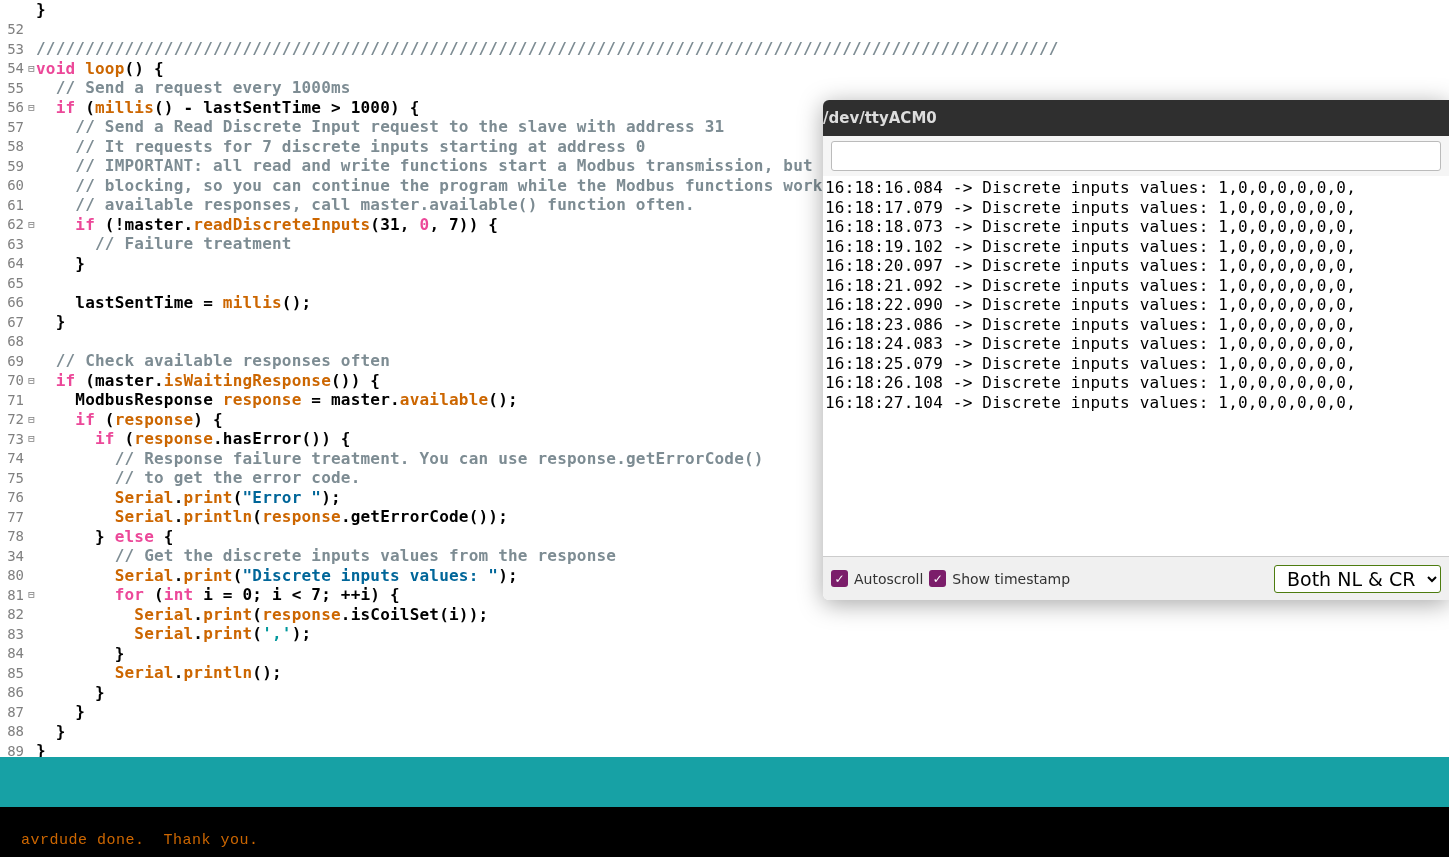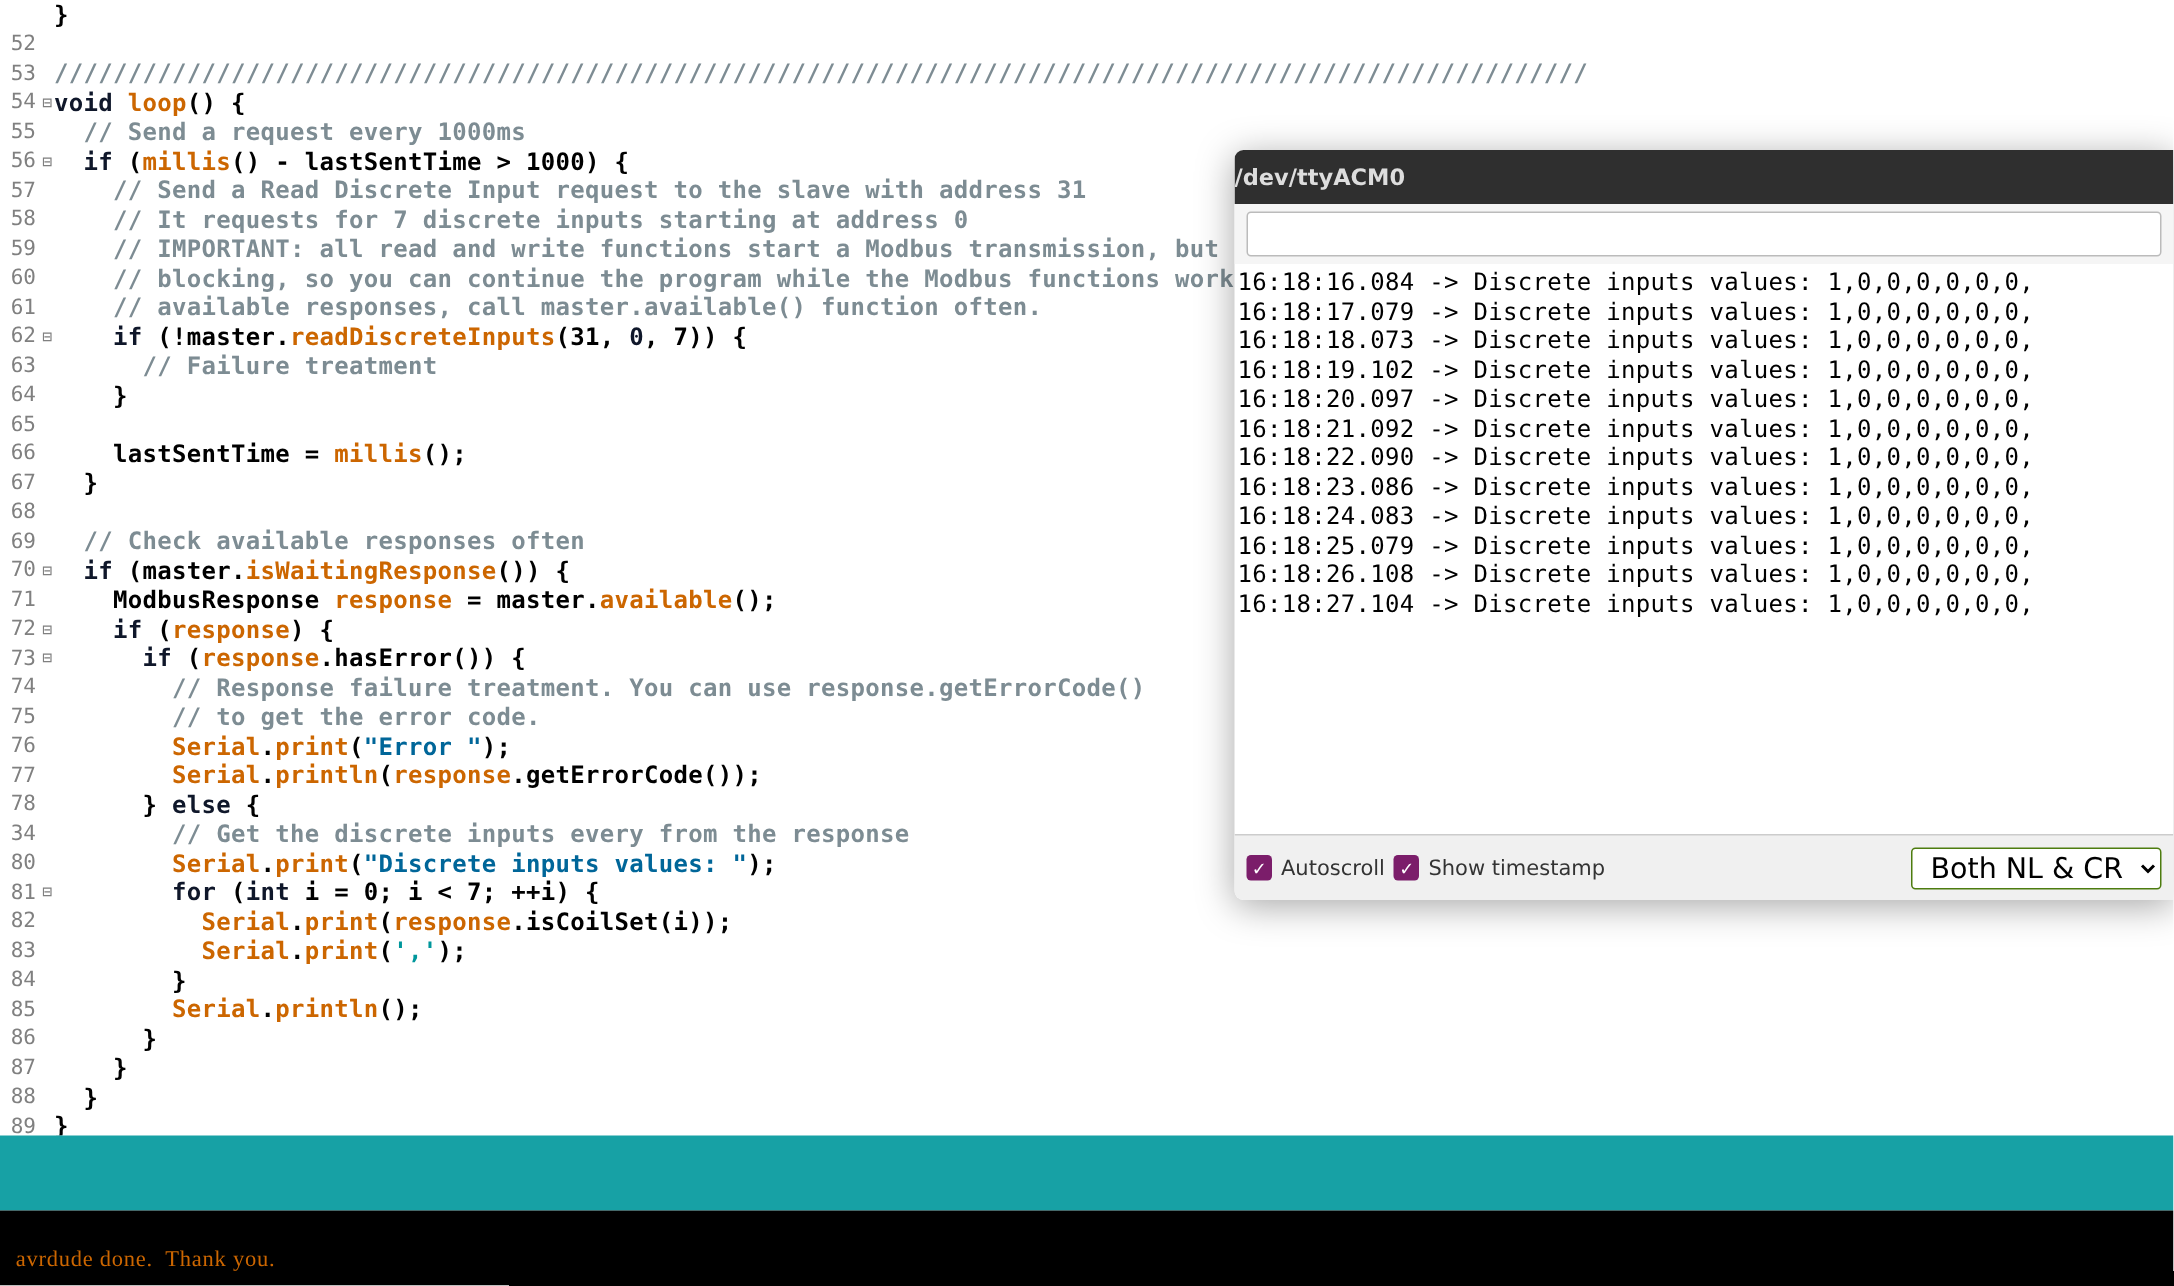--- a/index.html
+++ b/index.html
@@ -47,21 +47,21 @@
     user-select: none;
     flex-shrink: 0;
     text-align: center;
   }
   .codetext {
     padding-left: 0;
     font-weight: bold;
     letter-spacing: 0.2px;
   }
   
-  .kw   { color: #0f172a; }
+  .kw   { color: #ec4899; }
   .fn   { color: #cc6600; }
   .str  { color: #006699; }
   .chr  { color: #00979c; }
   .cmt  { color: #7d8c93; }
   .plain{ color: #000; }
 
   
   .teal-bar {
     position: absolute;
     left: 0;
@@ -72,21 +72,21 @@
   }
   
   .console {
     position: absolute;
     left: 0;
     top: 807px;
     width: 1449px;
     height: 50px;
     background: #000;
     color: #cc6600;
-    font-family: Liberation Serif, serif;
+    font-family: Liberation Mono, monospace;
     font-size: 15px;
     padding: 8px 2px;
     white-space: pre;
     letter-spacing: 0.5px;
   }
 
   
   .serial-window {
     position: absolute;
     left: 823px;
@@ -198,21 +198,21 @@
     <div class="code-line"><div class="gutter">70</div><div class="fold"></div><div class="codetext"><span class="plain">  </span><span class="cmt">// Check available responses often</span></div></div>
     <div class="code-line"><div class="gutter">71</div><div class="fold">⊟</div><div class="codetext"><span class="plain">  </span><span class="kw">if</span><span class="plain"> (master.</span><span class="fn">isWaitingResponse</span><span class="plain">()) {</span></div></div>
     <div class="code-line"><div class="gutter">72</div><div class="fold"></div><div class="codetext"><span class="plain">    ModbusResponse </span><span class="fn">response</span><span class="plain"> = master.</span><span class="fn">available</span><span class="plain">();</span></div></div>
     <div class="code-line"><div class="gutter">73</div><div class="fold">⊟</div><div class="codetext"><span class="plain">    </span><span class="kw">if</span><span class="plain"> (</span><span class="fn">response</span><span class="plain">) {</span></div></div>
     <div class="code-line"><div class="gutter">74</div><div class="fold">⊟</div><div class="codetext"><span class="plain">      </span><span class="kw">if</span><span class="plain"> (</span><span class="fn">response</span><span class="plain">.hasError()) {</span></div></div>
     <div class="code-line"><div class="gutter">75</div><div class="fold"></div><div class="codetext"><span class="plain">        </span><span class="cmt">// Response failure treatment. You can use response.getErrorCode()</span></div></div>
     <div class="code-line"><div class="gutter">76</div><div class="fold"></div><div class="codetext"><span class="plain">        </span><span class="cmt">// to get the error code.</span></div></div>
     <div class="code-line"><div class="gutter">77</div><div class="fold"></div><div class="codetext"><span class="plain">        </span><span class="fn">Serial</span><span class="plain">.</span><span class="fn">print</span><span class="plain">(</span><span class="str">"Error "</span><span class="plain">);</span></div></div>
     <div class="code-line"><div class="gutter">78</div><div class="fold"></div><div class="codetext"><span class="plain">        </span><span class="fn">Serial</span><span class="plain">.</span><span class="fn">println</span><span class="plain">(</span><span class="fn">response</span><span class="plain">.getErrorCode());</span></div></div>
     <div class="code-line"><div class="gutter">34</div><div class="fold"></div><div class="codetext"><span class="plain">      } </span><span class="kw">else</span><span class="plain"> {</span></div></div>
-    <div class="code-line"><div class="gutter">80</div><div class="fold"></div><div class="codetext"><span class="plain">        </span><span class="cmt">// Get the discrete inputs every from the response</span></div></div>
+    <div class="code-line"><div class="gutter">80</div><div class="fold"></div><div class="codetext"><span class="plain">        </span><span class="cmt">// Get the discrete inputs values from the response</span></div></div>
     <div class="code-line"><div class="gutter">81</div><div class="fold"></div><div class="codetext"><span class="plain">        </span><span class="fn">Serial</span><span class="plain">.</span><span class="fn">print</span><span class="plain">(</span><span class="str">"Discrete inputs values: "</span><span class="plain">);</span></div></div>
     <div class="code-line"><div class="gutter">82</div><div class="fold">⊟</div><div class="codetext"><span class="plain">        </span><span class="kw">for</span><span class="plain"> (</span><span class="kw">int</span><span class="plain"> i = 0; i &lt; 7; ++i) {</span></div></div>
     <div class="code-line"><div class="gutter">83</div><div class="fold"></div><div class="codetext"><span class="plain">          </span><span class="fn">Serial</span><span class="plain">.</span><span class="fn">print</span><span class="plain">(</span><span class="fn">response</span><span class="plain">.isCoilSet(i));</span></div></div>
     <div class="code-line"><div class="gutter">84</div><div class="fold"></div><div class="codetext"><span class="plain">          </span><span class="fn">Serial</span><span class="plain">.</span><span class="fn">print</span><span class="plain">(</span><span class="chr">','</span><span class="plain">);</span></div></div>
     <div class="code-line"><div class="gutter">85</div><div class="fold"></div><div class="codetext"><span class="plain">        }</span></div></div>
     <div class="code-line"><div class="gutter">86</div><div class="fold"></div><div class="codetext"><span class="plain">        </span><span class="fn">Serial</span><span class="plain">.</span><span class="fn">println</span><span class="plain">();</span></div></div>
     <div class="code-line"><div class="gutter">87</div><div class="fold"></div><div class="codetext"><span class="plain">      }</span></div></div>
     <div class="code-line"><div class="gutter">88</div><div class="fold"></div><div class="codetext"><span class="plain">    }</span></div></div>
     <div class="code-line"><div class="gutter">89</div><div class="fold"></div><div class="codetext"><span class="plain">  }</span></div></div>
     <div class="code-line"><div class="gutter">90</div><div class="fold"></div><div class="codetext"><span class="plain">}</span></div></div>

